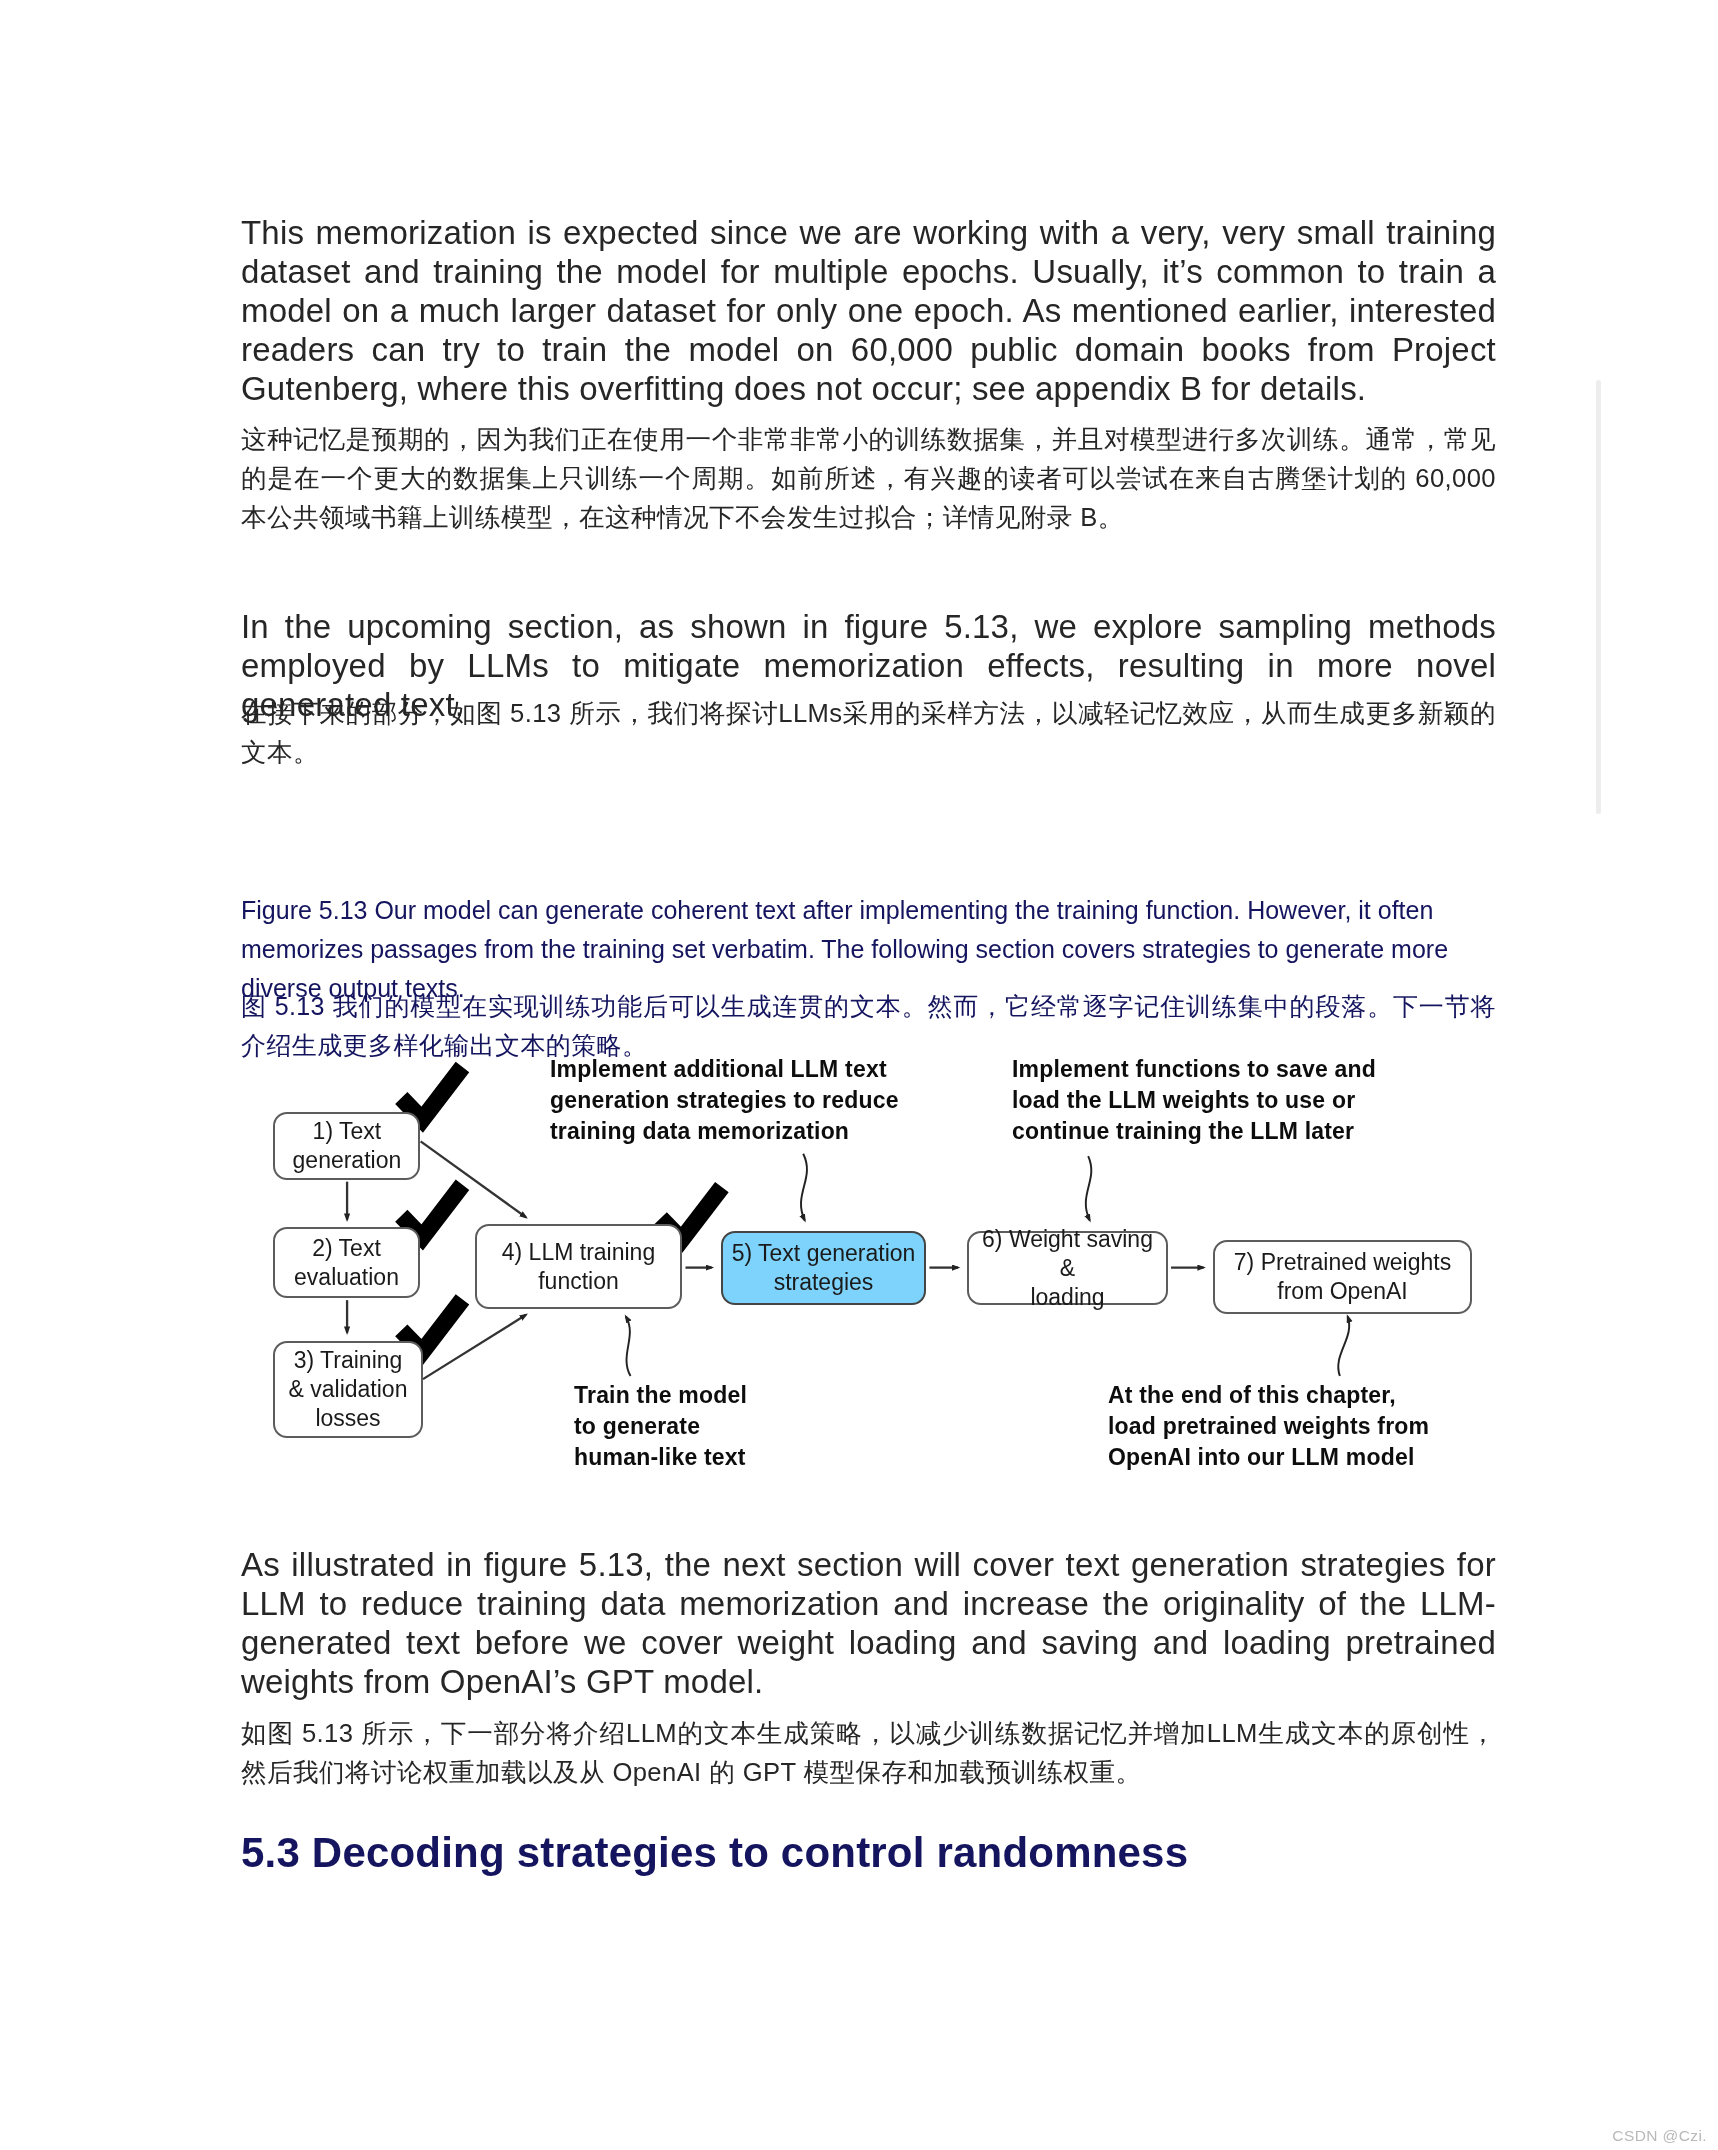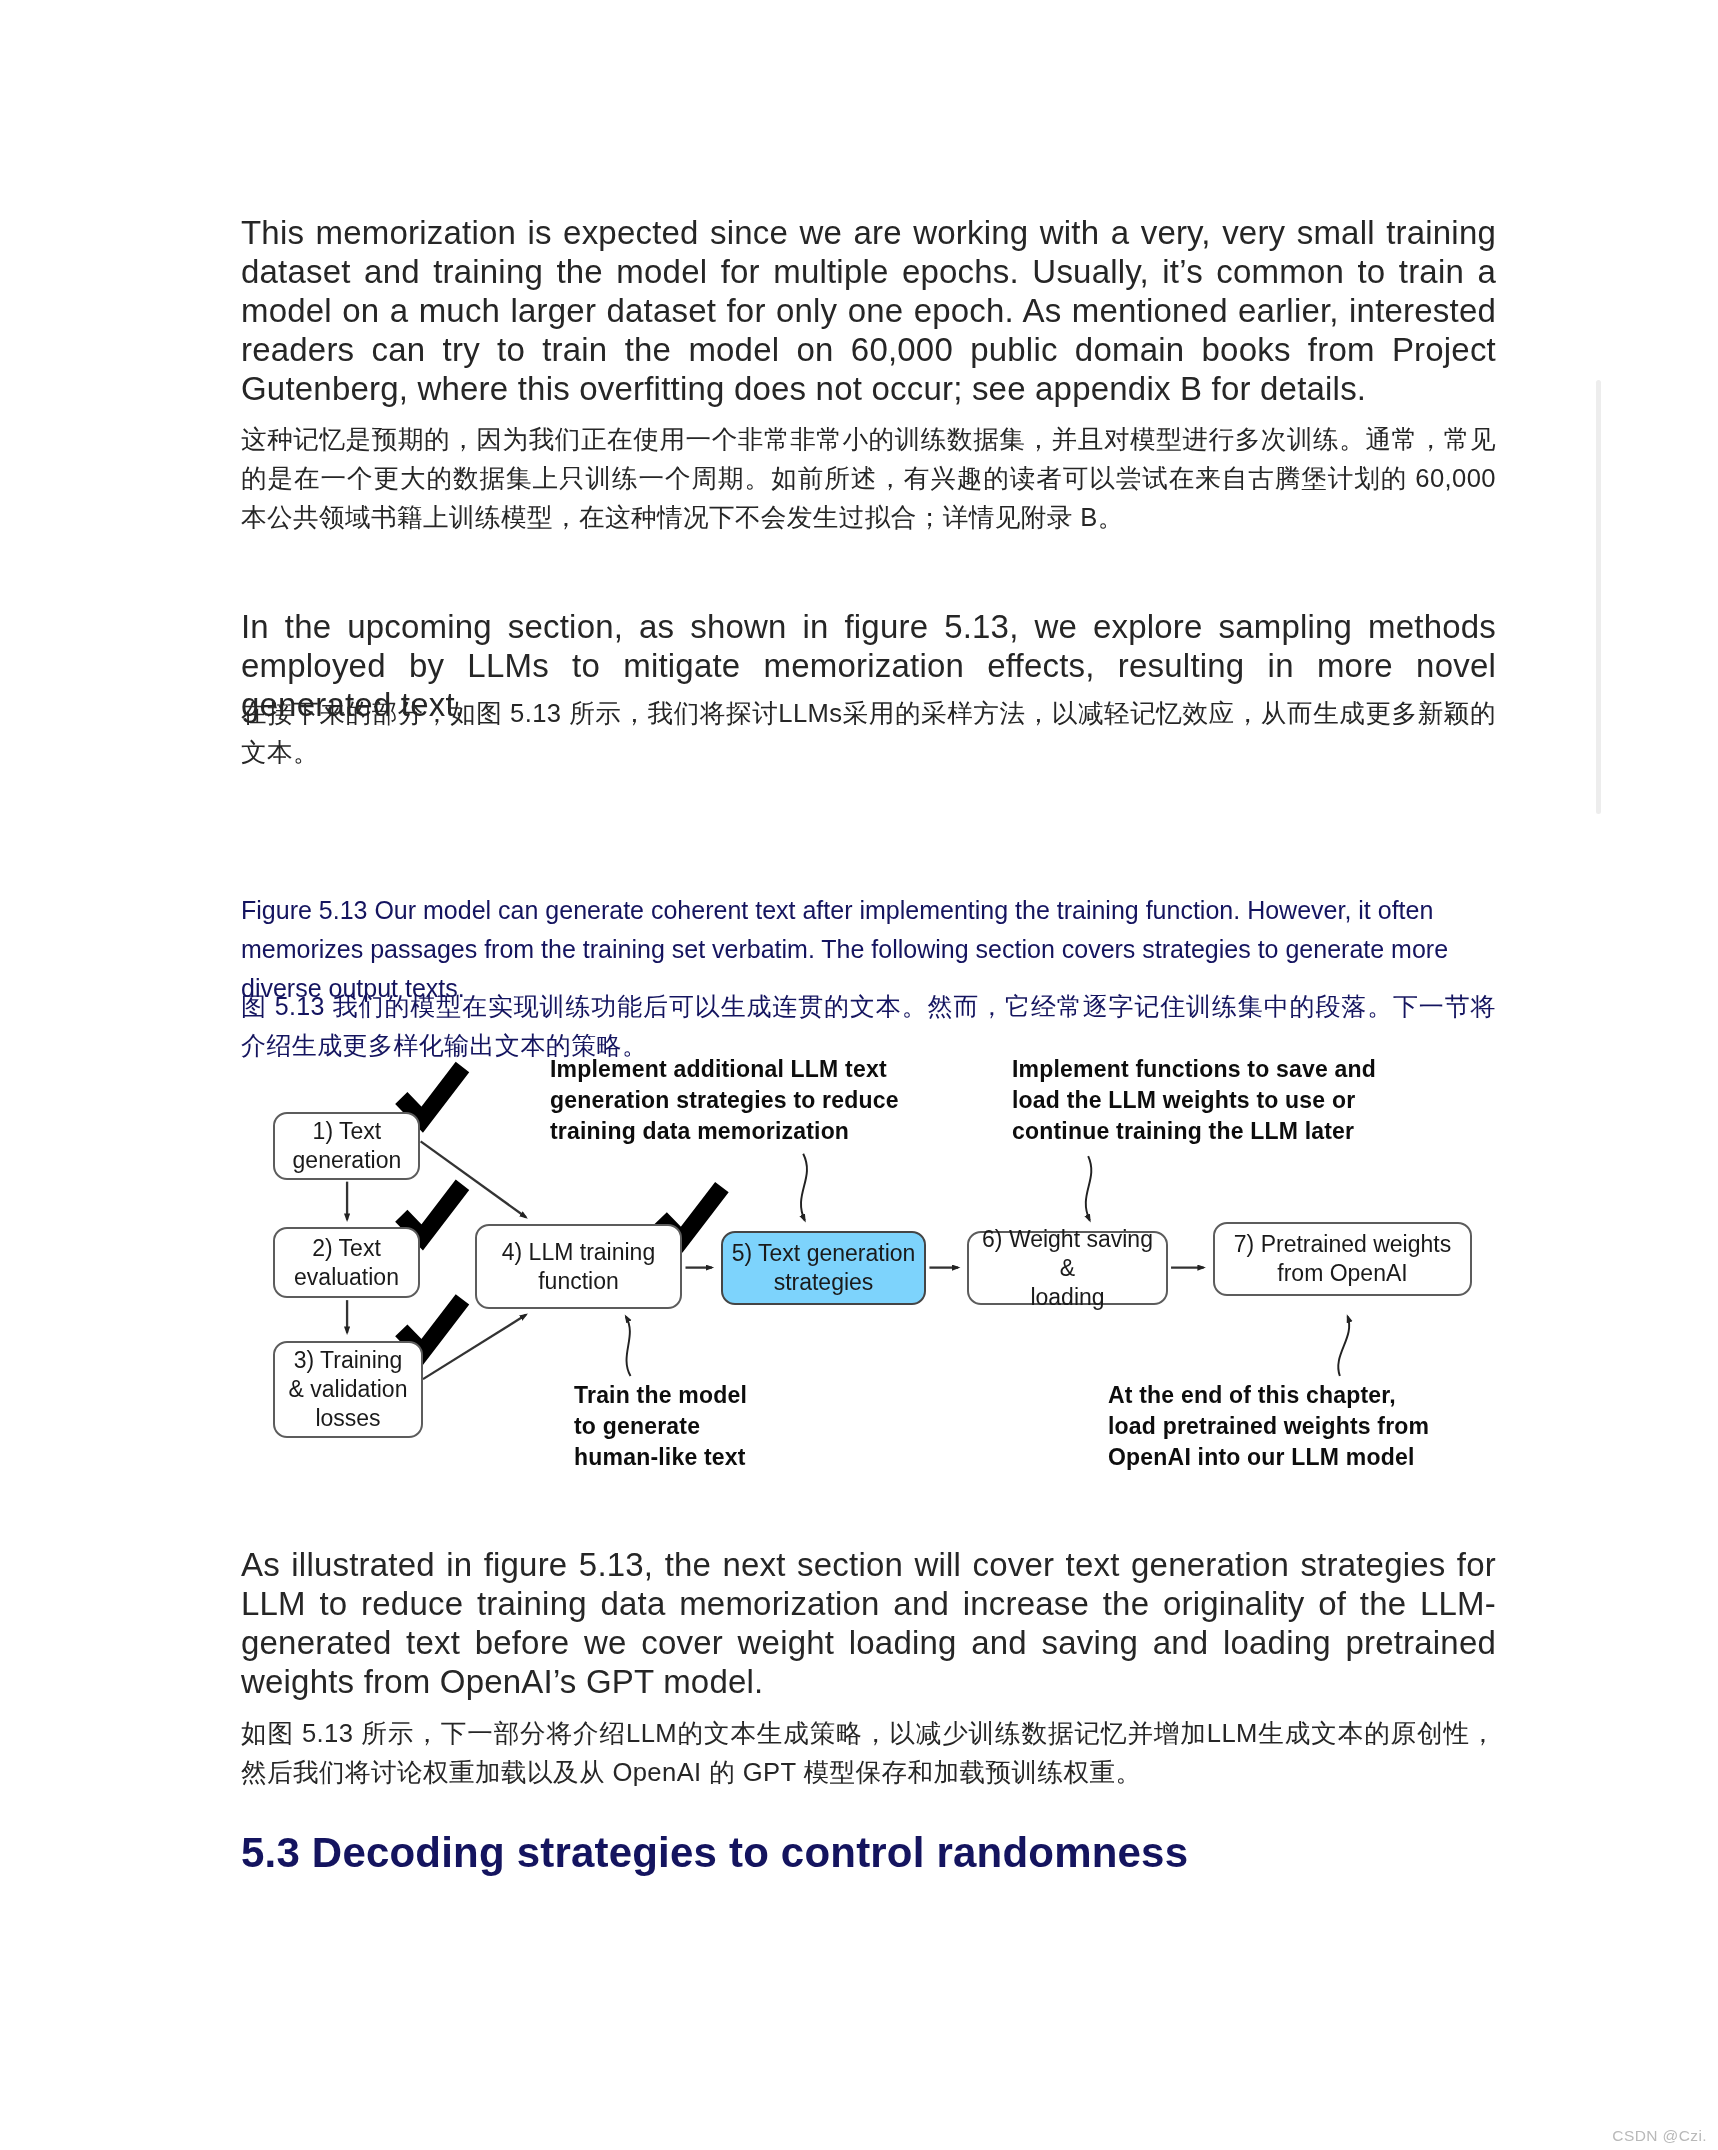--- a/index.html
+++ b/index.html
@@ -80,21 +80,21 @@
 evaluation</div>
     <div class="box" style="left:17px;top:291px;width:150px;height:97px;">3) Training
 &amp; validation
 losses</div>
     <div class="box" style="left:219px;top:174px;width:207px;height:85px;">4) LLM training
 function</div>
     <div class="box hl" style="left:465px;top:181px;width:205px;height:74px;">5) Text generation
 strategies</div>
     <div class="box" style="left:711px;top:181px;width:201px;height:74px;">6) Weight saving &amp;
 loading</div>
-    <div class="box" style="left:957px;top:172px;width:259px;height:74px;">7) Pretrained weights
+    <div class="box" style="left:957px;top:190px;width:259px;height:74px;">7) Pretrained weights
 from OpenAI</div>
 
     <div class="ann" style="left:756px;top:3.9px;width:403px;">Implement functions to save and
 load the LLM weights to use or
 continue training the LLM later</div>
     <div class="ann" style="left:294px;top:3.9px;width:387px;">Implement additional LLM text
 generation strategies to reduce
 training data memorization</div>
     <div class="ann" style="left:318px;top:330px;width:201px;">Train the model
 to generate

